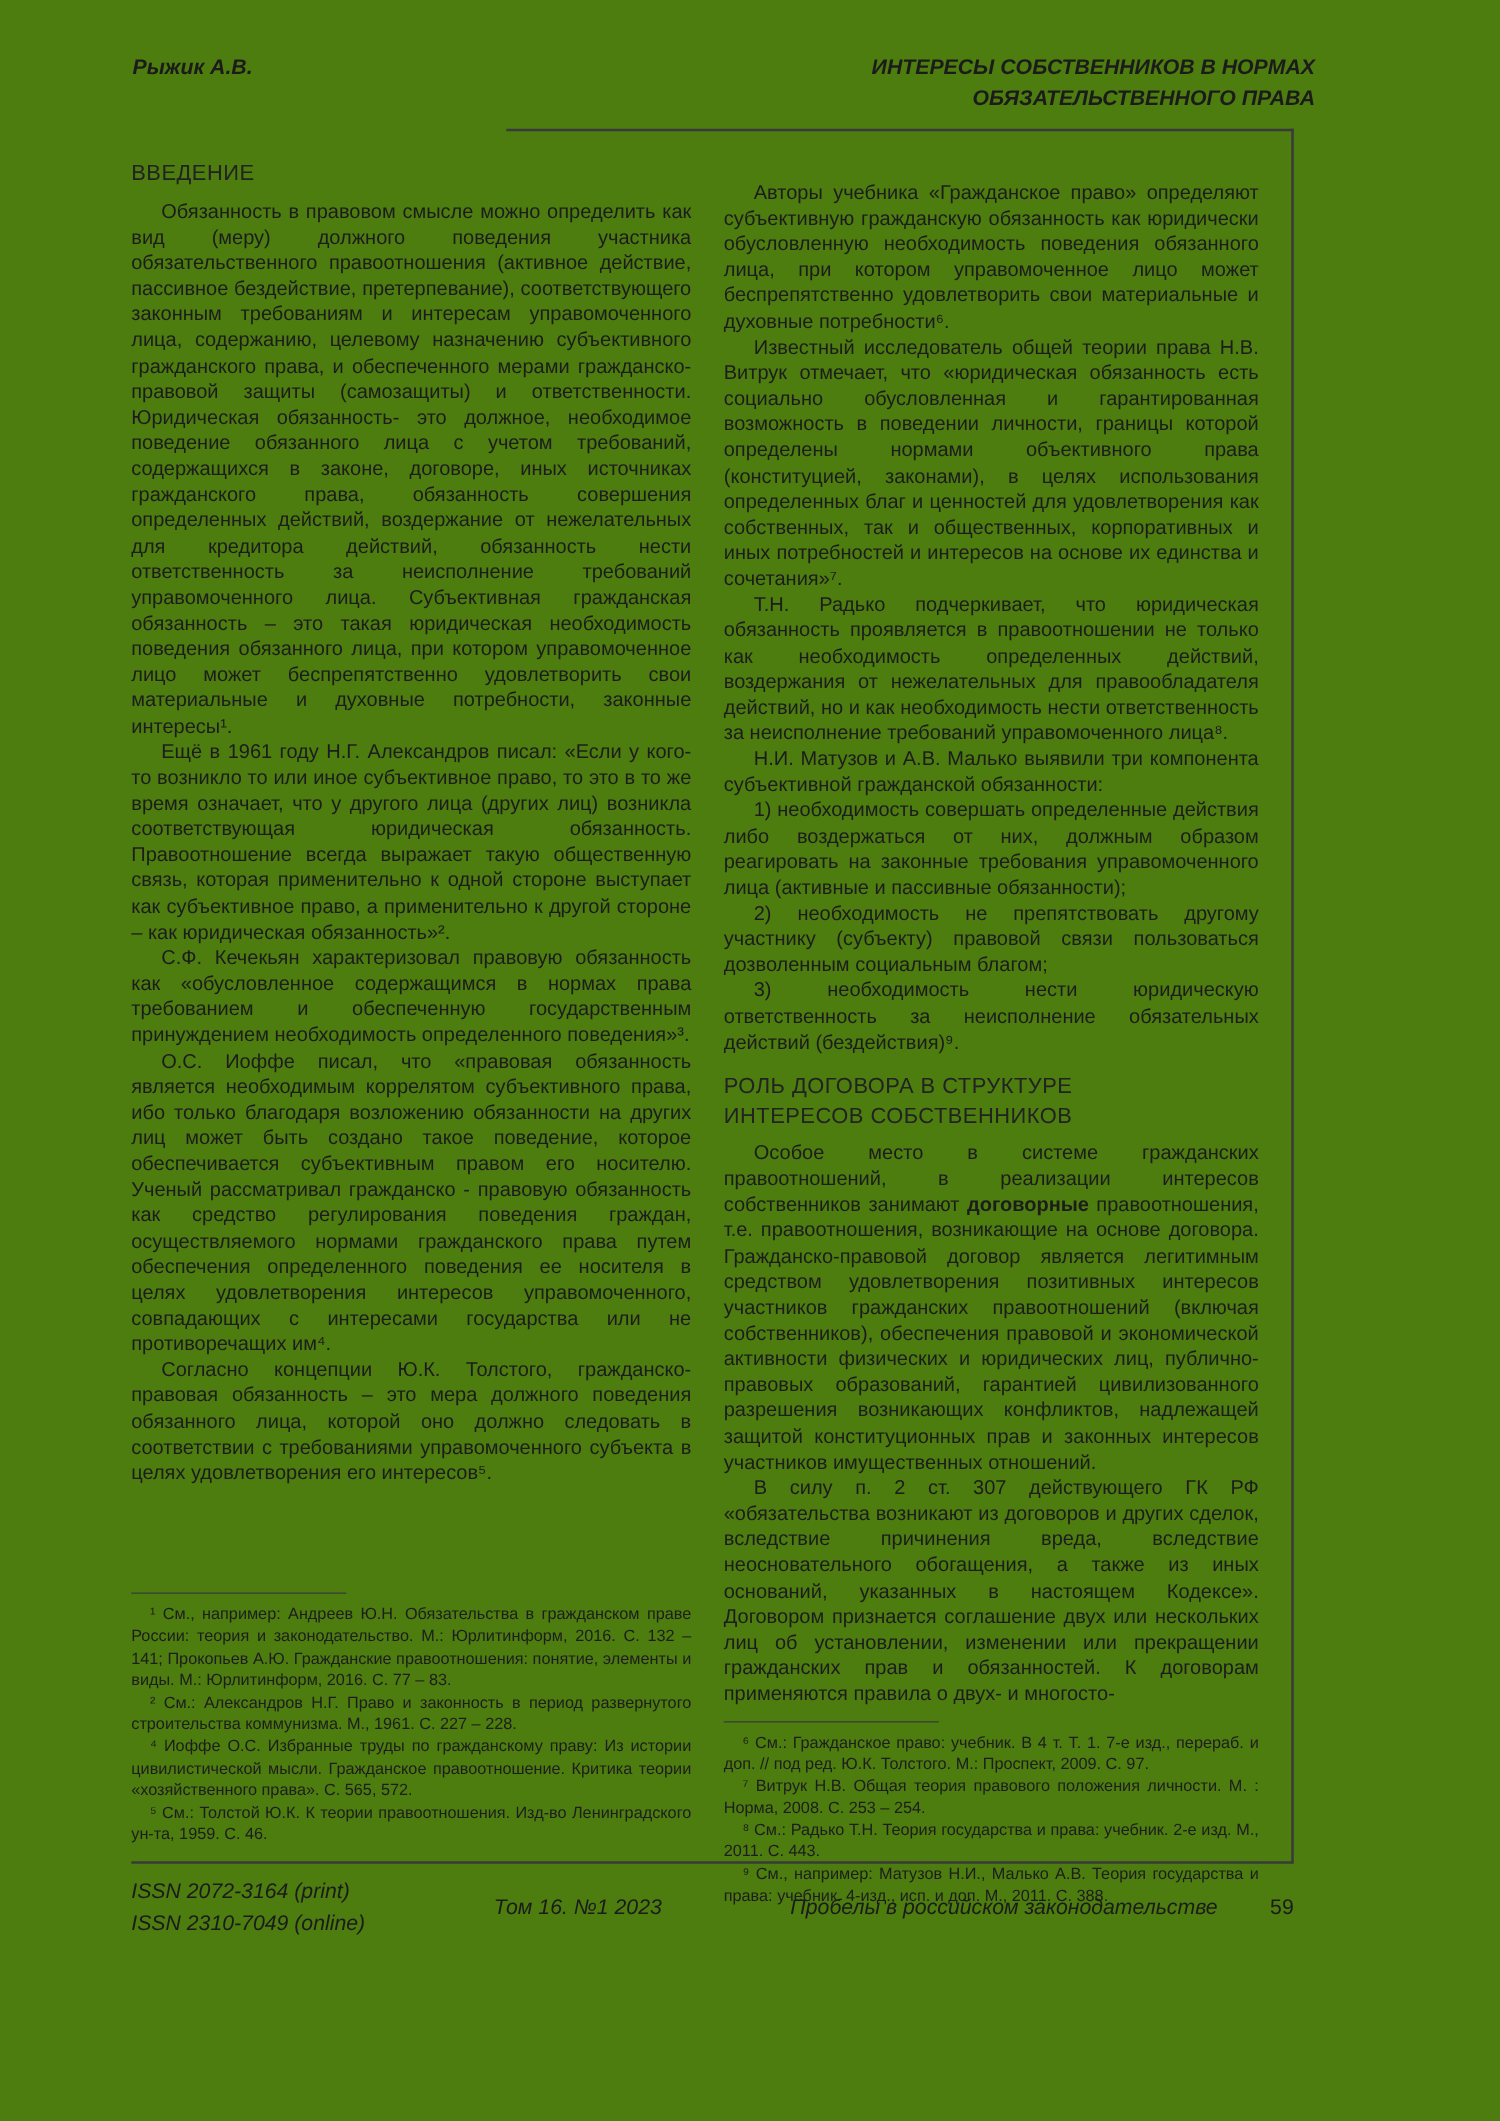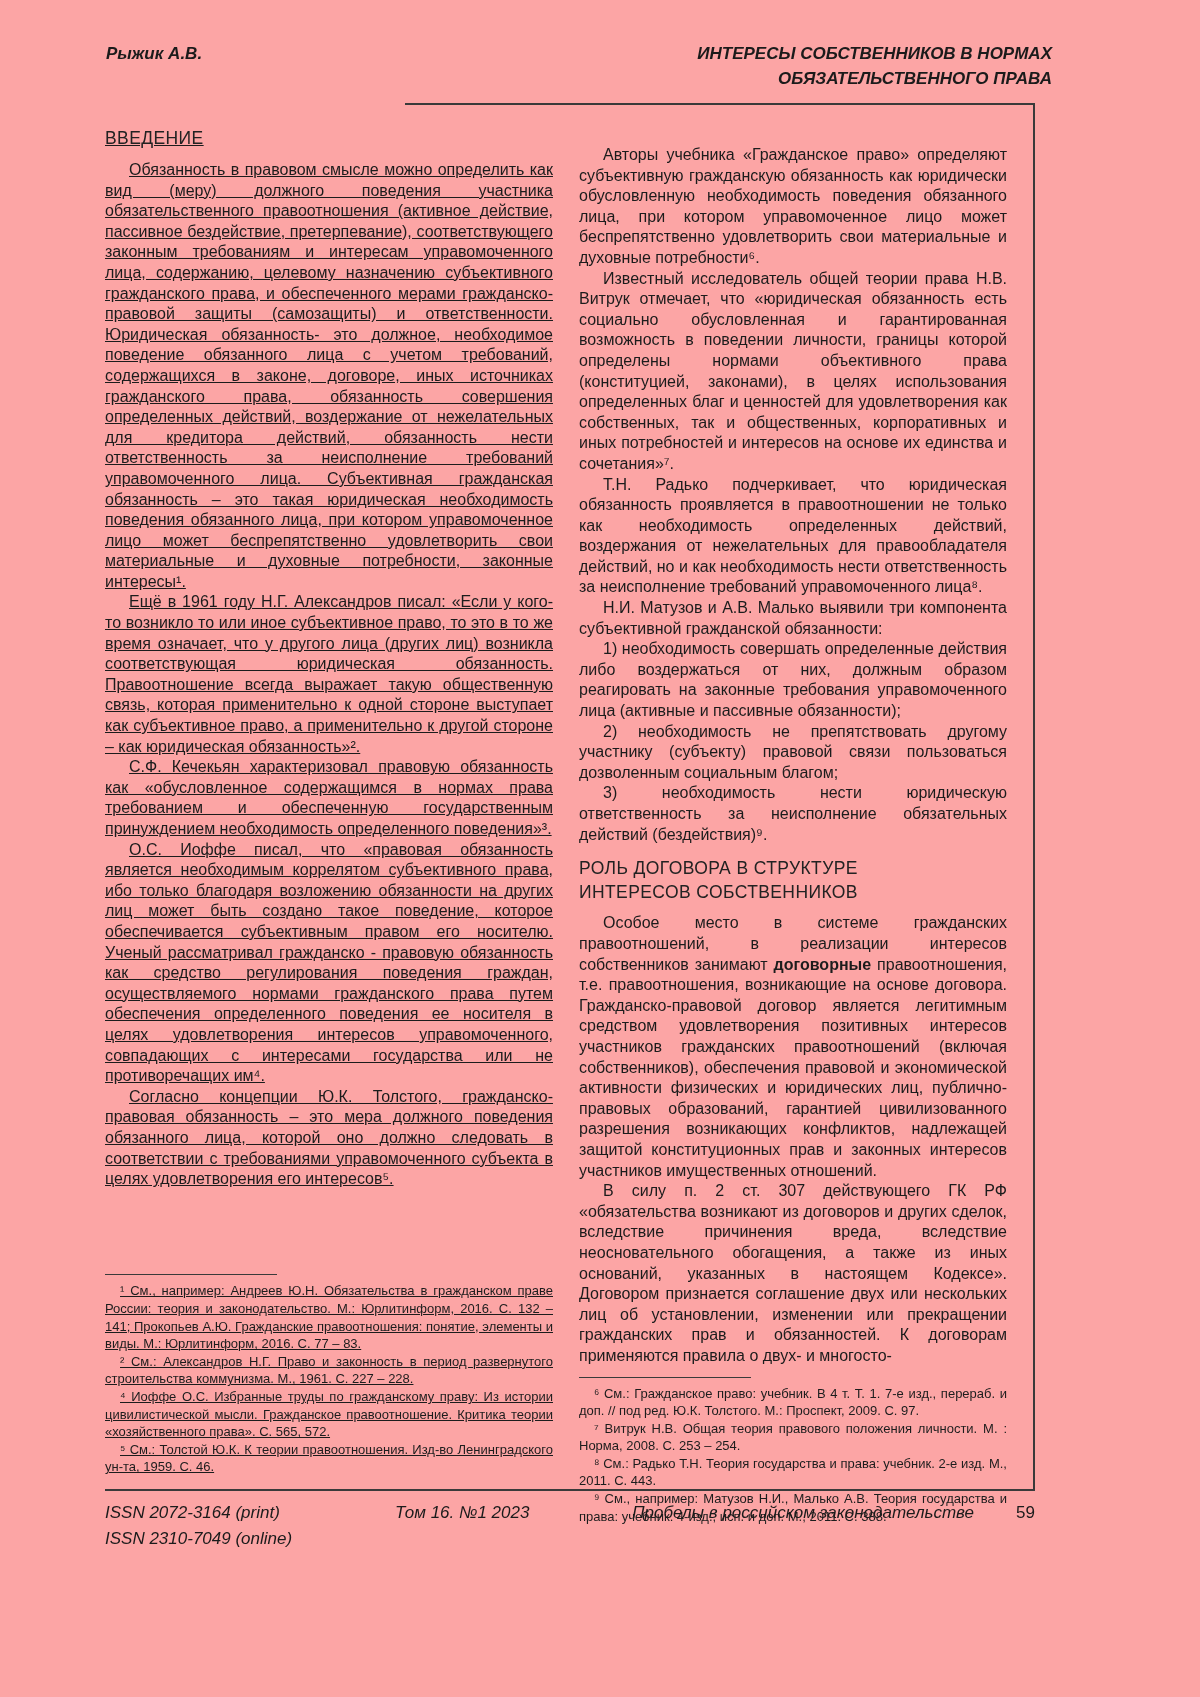--- a/index.html
+++ b/index.html
@@ -1,19 +1,19 @@
 <!DOCTYPE html>
 <html lang="ru"><head>
 <meta charset="utf-8">
 <style>
   * { margin:0; padding:0; box-sizing:border-box; }
   html, body { background:#ffffff; }
   body { width:1200px; font-family:"Liberation Sans","DejaVu Sans",sans-serif; color:#1c1c1c; }
 
-  .page { position:relative; width:1200px; height:1697px; background:#fca5a5; overflow:hidden; }
+  .page { position:relative; width:1200px; height:1697px; background:#4d7c0f; overflow:hidden; }
 
   
   .header-author {
     position:absolute; left:106px; top:44px;
     font-size:17px; font-weight:bold; font-style:italic; color:#1b1b1b;
   }
   .header-title {
     position:absolute; right:148px; top:42px; text-align:right;
     font-size:17px; font-weight:bold; font-style:italic; line-height:1.45; color:#1b1b1b;
   }
@@ -26,21 +26,21 @@
   .rule-footer {
     position:absolute; left:105px; top:1489px; width:930px; height:2px; background:#3a3a3a;
   }
 
   
   .columns {
     position:absolute; left:105px; top:124px; width:902px; height:1352px;
     display:flex; gap:26px;
   }
   .col { display:flex; flex-direction:column; }
-  .col-left  { width:448px;text-decoration:underline; }
+  .col-left  { width:448px; }
   .col-right { width:428px; padding-top:21px; }
 
   h2.section {
     font-size:17.5px; font-weight:400; letter-spacing:0.4px;
     margin:4px 0 11px 0; color:#222;
   }
   h2.section-mid { margin:12px 0 9px 0; line-height:1.35; }
 
   p.body {
     font-size:16px; line-height:20.6px; text-align:justify; text-indent:24px; color:#1c1c1c;
@@ -49,21 +49,21 @@
 
   .fn-block { margin-top:auto; }
   .fn-sep { width:172px; border-top:1.5px solid #3a3a3a; margin:10px 0 7px 0; }
   p.fn {
     font-size:13px; line-height:17.6px; text-align:justify; text-indent:15px; color:#1d1d1d;
   }
 
   
   .footer {
     position:absolute; left:105px; top:1500px; width:930px;
-    display:flex; justify-content:space-between; align-items:flex-start;
+    display:flex; justify-content:space-between; align-items:center;
     font-style:italic; font-size:17px; line-height:1.55; color:#1b1b1b;
   }
   .footer .issn-block { text-align:left; }
   .footer .volume { text-align:center; }
   .footer .journal-block { text-align:right; display:flex; gap:42px; align-items:baseline; }
   .footer .page-num { font-style:normal; font-size:17px; }
 </style>
 </head>
 <body>
 

